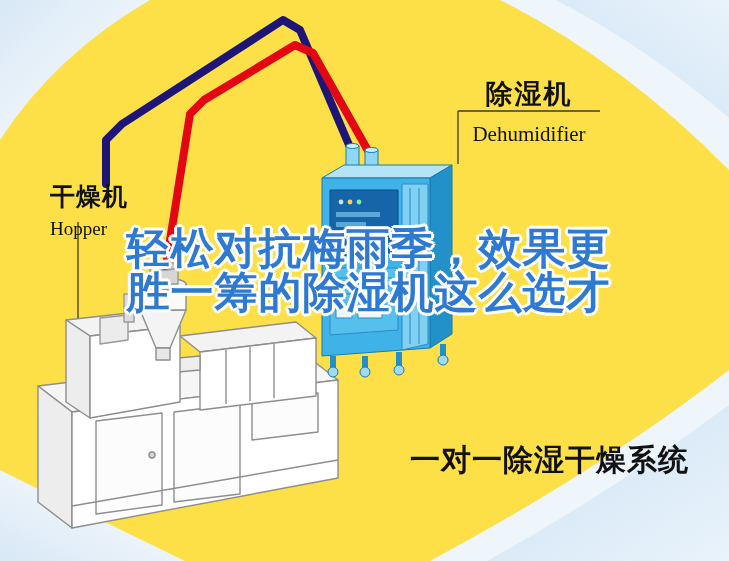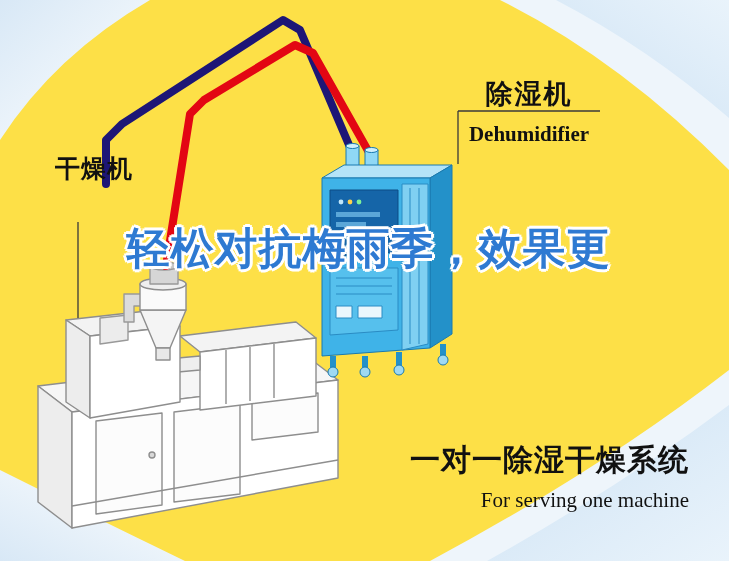--- a/index.html
+++ b/index.html
@@ -3,25 +3,25 @@
 <meta charset="utf-8">
 <style>
   html,body{margin:0;padding:0;background:#fff;}
   .canvas{
     position:relative;width:729px;height:561px;background:#fde047;overflow:hidden;
     font-family:"Liberation Sans",sans-serif;
   }
   .scene{position:absolute;left:0;top:0;z-index:0;}
   .label{position:absolute;color:#111;z-index:2;}
   .label .zh{font-weight:bold;}
-  .label .en{font-family:"Liberation Serif",serif;font-weight:bold;}
+  .label .en{font-family:"Liberation Serif",serif;}
   .label-dehumidifier{left:458px;top:76px;width:142px;text-align:center;}
   .label-dehumidifier .zh{font-size:27px;letter-spacing:2px;}
   .label-dehumidifier .en{font-size:21px;margin-top:10px;}
-  .label-hopper{left:50px;top:152px;width:88px;text-align:center;}
+  .label-hopper{left:50px;top:180px;width:88px;text-align:left;}
   .label-hopper .zh{font-size:25px;letter-spacing:1px;}
   .label-hopper .en{font-size:19px;margin-top:5px;}
   .headline{
     position:absolute;left:8px;right:0;top:226px;z-index:3;text-align:center;
     font-weight:bold;font-size:43px;line-height:1.03;letter-spacing:1px;color:#2e7ad2;
     text-shadow:-2px -2px 0 #fff,2px -2px 0 #fff,-2px 2px 0 #fff,2px 2px 0 #fff,
                  0 -3px 0 #fff,0 3px 0 #fff,-3px 0 0 #fff,3px 0 0 #fff;
   }
   .caption{position:absolute;right:40px;top:440px;z-index:2;text-align:right;color:#111;}
   .caption .zh{font-size:30px;font-weight:bold;letter-spacing:1px;}
@@ -156,24 +156,25 @@
     </g>
   </svg>
 
   <div class="label label-dehumidifier">
     <div class="zh">除湿机</div>
     <div class="en">Dehumidifier</div>
   </div>
 
   <div class="label label-hopper">
     <div class="zh">干燥机</div>
+    <div class="en">Hopper</div>
   </div>
 
   <div class="headline">
     <div>轻松对抗梅雨季，效果更</div>
+    <div>胜一筹的除湿机这么选才</div>
   </div>
 
   <div class="caption">
     <div class="zh">一对一除湿干燥系统</div>
-    <div class="en">For serving one machine</div>
   </div>
 
 </div>
 
 </body></html>

